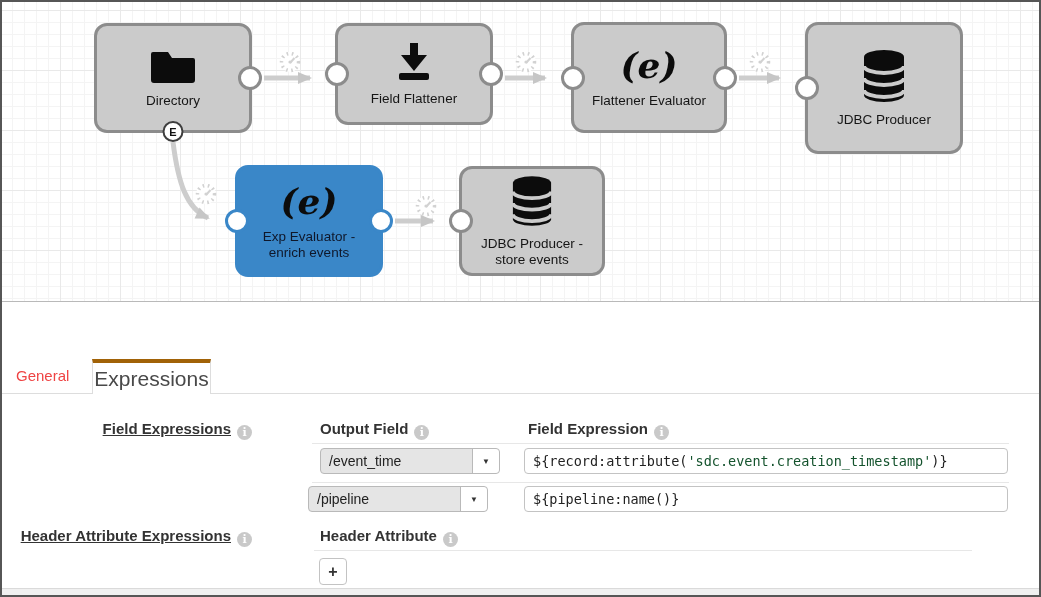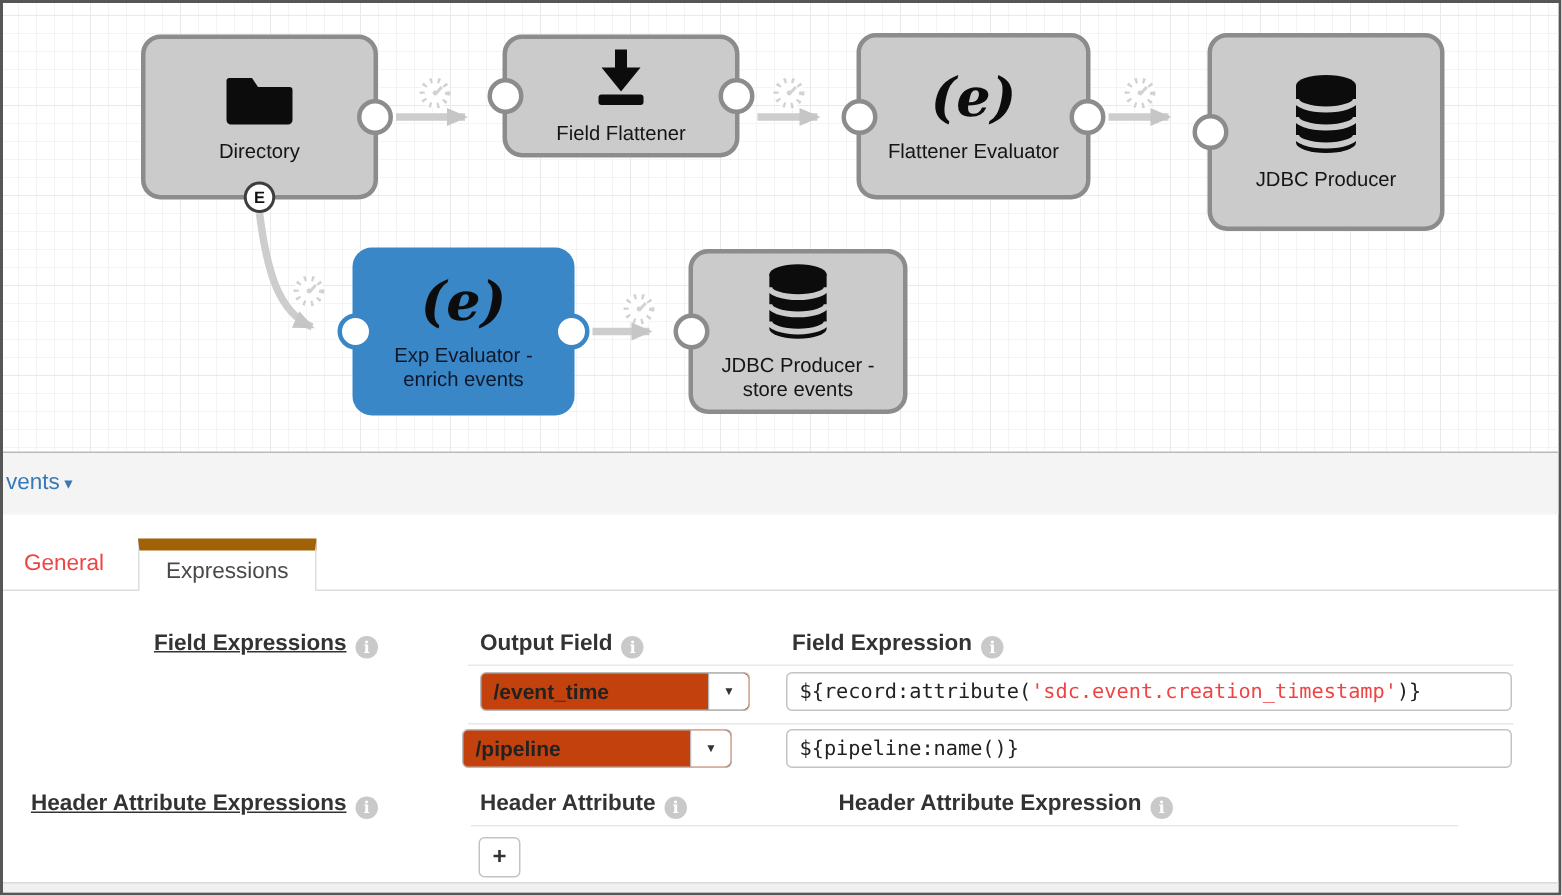--- a/index.html
+++ b/index.html
@@ -49,47 +49,47 @@
   #crumb-bar{
     position:absolute;left:0;top:300px;width:100%;height:41px;background:#f4f4f4;
   }
   #crumb{position:absolute;left:2px;top:11px;font-size:15px;color:#3879b5;cursor:pointer;}
   #crumb .caret{font-size:11px;margin-left:3px;}
   
   #tabbar{position:absolute;left:0;top:357px;width:100%;height:34px;border-bottom:1px solid #ddd;}
   #tab-general{position:absolute;left:14px;top:8px;font-size:15px;color:#ef4444;cursor:pointer;}
   #tab-expressions{
     position:absolute;left:90px;top:0;width:119px;height:35px;box-sizing:border-box;
-    background:#fff;border:1px solid #ddd;border-top:8px solid #a16207;border-bottom:none;
-    display:flex;align-items:center;justify-content:center;font-size:15px;color:#494949;
+    background:#fff;border:1px solid #ddd;border-top:4px solid #a16207;border-bottom:none;
+    display:flex;align-items:center;justify-content:center;font-size:21px;color:#494949;
   }
   
   .sec-label{position:absolute;font-size:15px;font-weight:bold;color:#333;white-space:nowrap;text-decoration:underline;}
   .col-head{position:absolute;font-size:15px;font-weight:bold;color:#333;white-space:nowrap;}
   .info{
     display:inline-block;width:15px;height:15px;border-radius:50%;background:#c9c9c9;
     color:#fff;font-size:11px;font-weight:bold;font-family:"DejaVu Serif",serif;
     text-align:center;line-height:15px;margin-left:6px;vertical-align:-2px;cursor:pointer;
   }
   .hr{position:absolute;height:1px;background:#e7e7e7;}
   .select{
     position:absolute;height:26px;box-sizing:border-box;border:1px solid #b9b9b9;border-radius:4px;
-    background:#c2410c;display:flex;align-items:stretch;cursor:pointer;font-weight:bold;
+    background:#e5e5e5;display:flex;align-items:stretch;cursor:pointer;
   }
   .select .sel-text{flex:1;font-size:14px;color:#222;padding:4px 8px;line-height:17px;}
   .select .sel-btn{
     width:26px;border-left:1px solid #b9b9b9;display:flex;align-items:center;justify-content:center;
     font-size:10px;color:#333;border-radius:0 4px 4px 0;background:#fff;
   }
   .expr{
     position:absolute;height:26px;box-sizing:border-box;border:1px solid #c3c3c3;border-radius:4px;
     background:#fff;font-family:"DejaVu Sans Mono",monospace;font-size:13.5px;color:#222;
     padding:4px 8px;line-height:17px;white-space:nowrap;overflow:hidden;
   }
-  .expr .red{color:#ef4444;margin-top:37px;}
+  .expr .red{color:#14532d;margin-top:37px;}
   #add-btn{
     position:absolute;left:317px;top:556px;width:28px;height:27px;box-sizing:border-box;
     border:1px solid #c3c3c3;border-radius:4px;background:#fff;color:#333;
     font-size:16px;font-weight:bold;display:flex;align-items:center;justify-content:center;cursor:pointer;
   }
   #bottom-strip{position:absolute;left:0;bottom:0;width:100%;height:6px;background:#f0f0f0;border-top:1px solid #dadada;}
 </style>
 </head>
 <body>
 
@@ -126,21 +126,21 @@
       <svg width="46" height="36" viewBox="0 0 46 36">
         <path d="M3 4 h15 l4 6 h21 a2 2 0 0 1 2 2 v20 a3 3 0 0 1 -3 3 H4 a3 3 0 0 1 -3 -3 V6 a2 2 0 0 1 2 -2 z" fill="#0c0c0c"></path>
       </svg>
       <div class="stage-label">Directory</div>
       <div class="port port-right"></div>
       <div class="port-event">
           <span>E</span>
         </div>
     </div>
 
-    <div class="stage" style="left:333px;top:21px;width:158px;height:82px">
+    <div class="stage" style="left:333px;top:21px;width:158px;height:102px">
       <svg width="44" height="40" viewBox="0 0 44 40">
         <rect x="18" y="1" width="8" height="13" fill="#0c0c0c"></rect>
         <path d="M9 13 h26 L22 29 Z" fill="#0c0c0c"></path>
         <rect x="7" y="31" width="30" height="7" rx="2" fill="#0c0c0c"></rect>
       </svg>
       <div class="stage-label">Field Flattener</div>
       <div class="port port-left"></div>
       <div class="port port-right"></div>
     </div>
 
@@ -176,25 +176,20 @@
         <path d="M2 8 L2 46 A20 7 0 0 0 42 46 L42 8 Z" fill="#0c0c0c"></path>
         <path d="M2 17 A20 7 0 0 0 42 17" fill="none" stroke="#cbcbcb" stroke-width="4"></path>
         <path d="M2 29 A20 7 0 0 0 42 29" fill="none" stroke="#cbcbcb" stroke-width="4"></path>
         <path d="M2 41 A20 7 0 0 0 42 41" fill="none" stroke="#cbcbcb" stroke-width="4"></path>
       </svg>
       <div class="stage-label">JDBC Producer - store events</div>
       <div class="port port-left"></div>
     </div>
   </div>
 
-  <div id="crumb-bar">
-    <span id="crumb">
-      <span>vents</span><span class="caret">▾</span>
-    </span>
-  </div>
 
   <div id="tabbar">
     <span id="tab-general">General</span>
     <div id="tab-expressions">
       <span>Expressions</span>
     </div>
   </div>
 
   <div class="sec-label" style="left:0;top:418px;width:250px;text-align:right">
     <span>Field Expressions</span><span class="info">i</span>
@@ -229,23 +224,20 @@
   <div class="expr" style="left:522px;top:484px;width:484px">
     <span>${pipeline:name()}</span><span class="red"></span><span></span>
   </div>
 
   <div class="sec-label" style="left:0;top:525px;width:250px;text-align:right">
     <span>Header Attribute Expressions</span><span class="info">i</span>
   </div>
   <div class="col-head" style="left:318px;top:525px">
     <span>Header Attribute</span><span class="info">i</span>
   </div>
-  <div class="col-head" style="left:557px;top:525px">
-    <span>Header Attribute Expression</span><span class="info">i</span>
-  </div>
 
   <div class="hr" style="left:312px;top:548px;width:658px"></div>
 
   <div id="add-btn">
     <span>+</span>
   </div>
 
   <div id="bottom-strip"></div>
 </div>
 

